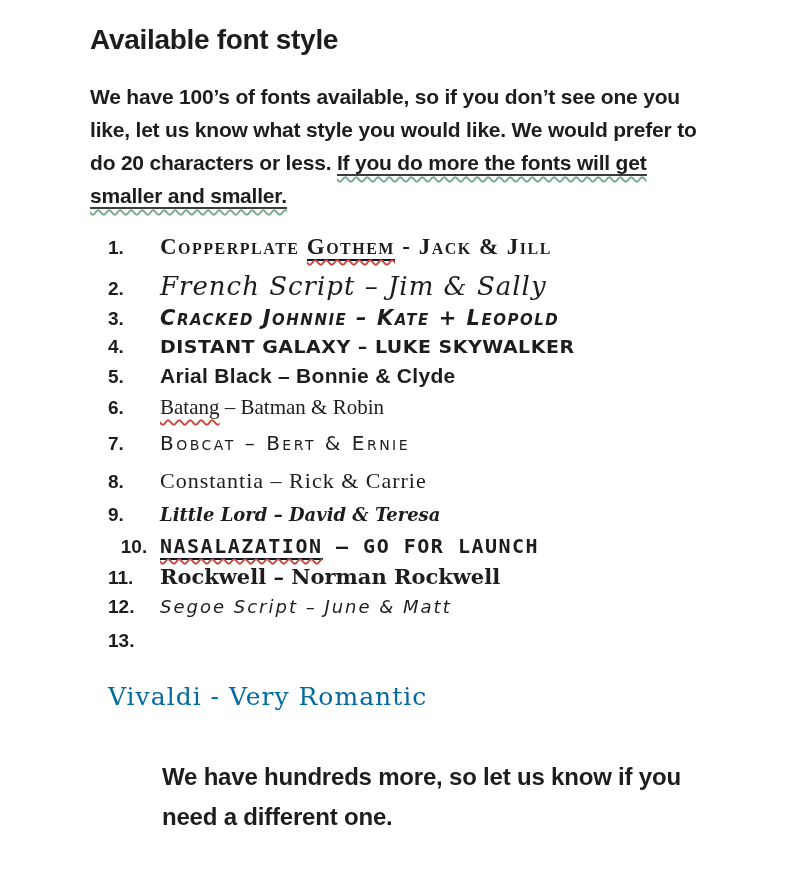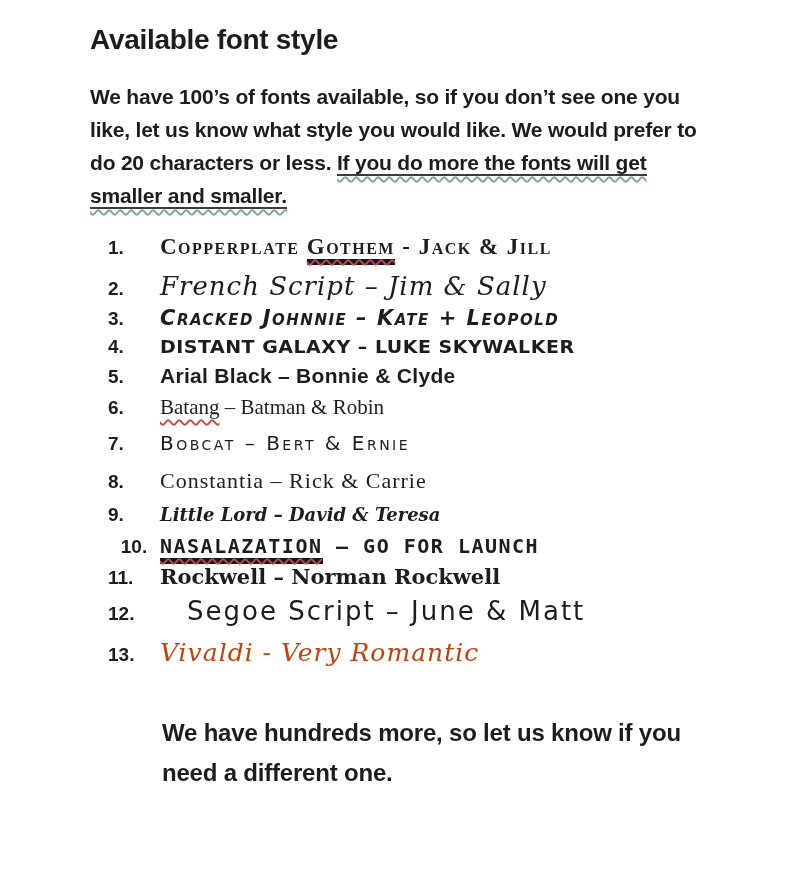--- a/index.html
+++ b/index.html
@@ -33,43 +33,43 @@
     font-family:"Liberation Sans",sans-serif;
   }
   .sample{white-space:normal;}
 
   
   .red{
     text-decoration:#c8473c wavy underline;
     text-decoration-thickness:1.5px;
     text-underline-offset:5px;
   }
-  .sol{border-bottom:6px solid #0f172a;}
+  .sol{border-bottom:2px solid #0f172a;}
 
   
   .f1{font-family:"Liberation Serif",serif;font-variant:small-caps;font-weight:700;font-size:23px;letter-spacing:1.5px;}
   .f2{font-family:"DejaVu Serif",serif;font-style:italic;font-size:26px;letter-spacing:1px;}
   .f3{font-family:"DejaVu Sans",sans-serif;font-variant:small-caps;font-style:italic;font-weight:700;font-size:21px;letter-spacing:1.5px;}
   .f4{font-family:"DejaVu Sans",sans-serif;font-weight:700;font-size:19px;letter-spacing:0.5px;transform:scaleY(0.95);transform-origin:left bottom;}
   .f5{font-family:"Liberation Sans",sans-serif;font-weight:700;font-size:21px;letter-spacing:0.3px;}
   .f6{font-family:"Liberation Serif",serif;font-size:21px;}
   .f7{font-family:"DejaVu Sans",sans-serif;font-variant:small-caps;font-size:20px;letter-spacing:2.5px;}
   .f8{font-family:"Liberation Serif",serif;font-size:22px;letter-spacing:1px;}
   .f9{font-family:"DejaVu Serif",serif;font-weight:700;font-style:italic;font-size:18px;}
   .f10{font-family:"DejaVu Sans Mono",monospace;font-weight:700;font-size:20px;letter-spacing:1.5px;}
   .f11{font-family:"DejaVu Serif",serif;font-weight:700;font-size:21px;}
-  .f12{font-family:"DejaVu Sans",sans-serif;font-size:26px;letter-spacing:2px;margin-left:27px;}
-  .f13{font-family:"DejaVu Serif",serif;font-style:italic;font-size:25px;letter-spacing:1px;color:#c2410c;}
+  .f12{font-family:"DejaVu Sans",sans-serif;font-style:italic;font-size:18px;letter-spacing:2px;}
+  .f13{font-family:"DejaVu Serif",serif;font-size:25px;letter-spacing:1px;color:#0369a1;}
 
   
   .r1{margin-bottom:11px;} .r2{margin-bottom:5px;} .r3{margin-bottom:5px;}
   .r4{margin-bottom:6px;}  .r5{margin-bottom:7px;} .r6{margin-bottom:11px;}
   .r7{margin-bottom:13px;} .r8{margin-bottom:10px;}.r9{margin-bottom:8px;}
   .r10{margin-bottom:6px;text-align:center;} .r11{margin-bottom:7px;}.r12{margin-bottom:12px;}
-  .r13{margin-bottom:0;}
+  .r13{margin-bottom:0;flex-direction:column;}
 
   .closing{
     margin:46px 0 0 72px;width:528px;
     font-size:24px;line-height:40px;font-weight:600;letter-spacing:-0.2px;
   }
 </style>
 </head>
 <body>
 
 <div class="page">

